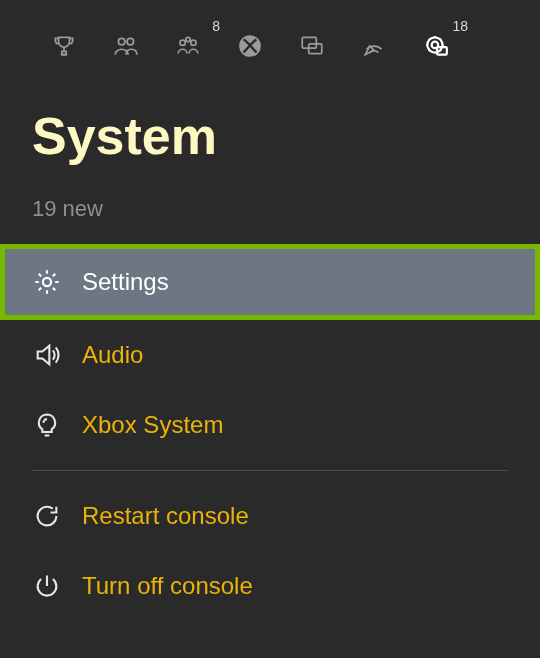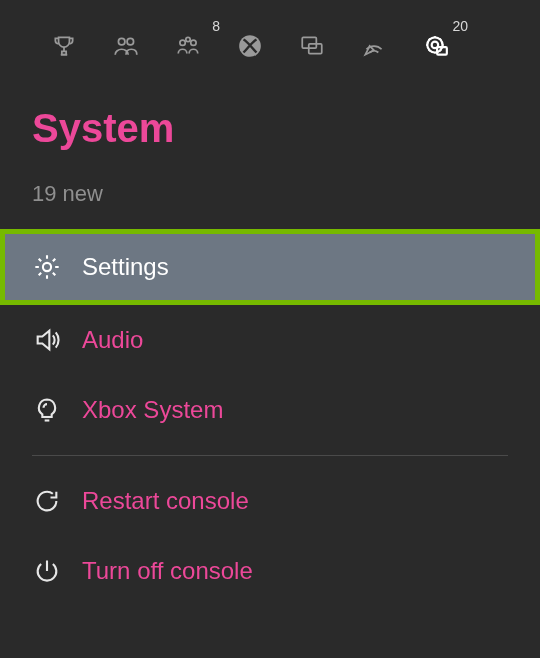--- a/index.html
+++ b/index.html
@@ -26,23 +26,23 @@
   }
   .top-item svg{width:26px;height:26px;stroke:#9a9a9a;fill:none;stroke-width:1.6}
   .top-item.last svg{stroke:#ffffff;stroke-width:2}
   .badge{
     position:absolute;
     top:-16px;right:-18px;
     font-size:14px;color:#d8d8d8;
   }
   
   .title{
-    font-size:40px;
+    font-size:52px;
     font-weight:700;
-    color:#ec4899;
+    color:#fef9c3;
     margin:44px 0 0 32px;
   }
   
   .notif{
     margin:30px 0 0 32px;
     cursor:pointer;
   }
   .notif-label{font-size:24px;color:#e2e2e2;}
   .notif-count{font-size:22px;color:#8f8f8f;margin-top:2px;}
   
@@ -53,21 +53,21 @@
     padding-left:32px;
     cursor:pointer;
     box-sizing:border-box;
   }
   .menu-item .icon{
     width:30px;height:30px;
     display:flex;align-items:center;justify-content:center;
     margin-right:20px;
   }
   .menu-item .icon svg{width:28px;height:28px;stroke:#e6e6e6;fill:none;stroke-width:1.8}
-  .menu-item .label{font-size:24px;color:#ec4899;}
+  .menu-item .label{font-size:24px;color:#eab308;}
   .menu-item.selected{
     background:#6d7783;
     border:5px solid #76b900;
     height:76px;
     padding-left:27px; 
   }
   .menu-item.selected .label{color:#ffffff;}
   .menu-item.selected .icon svg{stroke:#ffffff;}
   .divider{
     height:1px;
@@ -139,21 +139,21 @@
   </div>
   <div class="top-item last">
     <span>
       <svg viewBox="0 0 24 24">
           <circle cx="11" cy="11" r="3"></circle>
           <path d="M11 4v-1M11 19v-1M4 11h-1M19 11h-1M6 6l-.7-.7M16 16l.7.7M6 16l-.7.7M16 6l.7-.7"></path>
           <circle cx="11" cy="11" r="7"></circle>
           <rect x="13" y="13" width="9" height="7" rx="1"></rect>
         </svg>
     </span>
-    <span class="badge">20</span>
+    <span class="badge">18</span>
   </div>
 </div>
 
 <div class="title">System</div>
 
 <div class="notif">
   <div class="notif-count">19 new</div>
 </div>
 
 <div class="menu">

